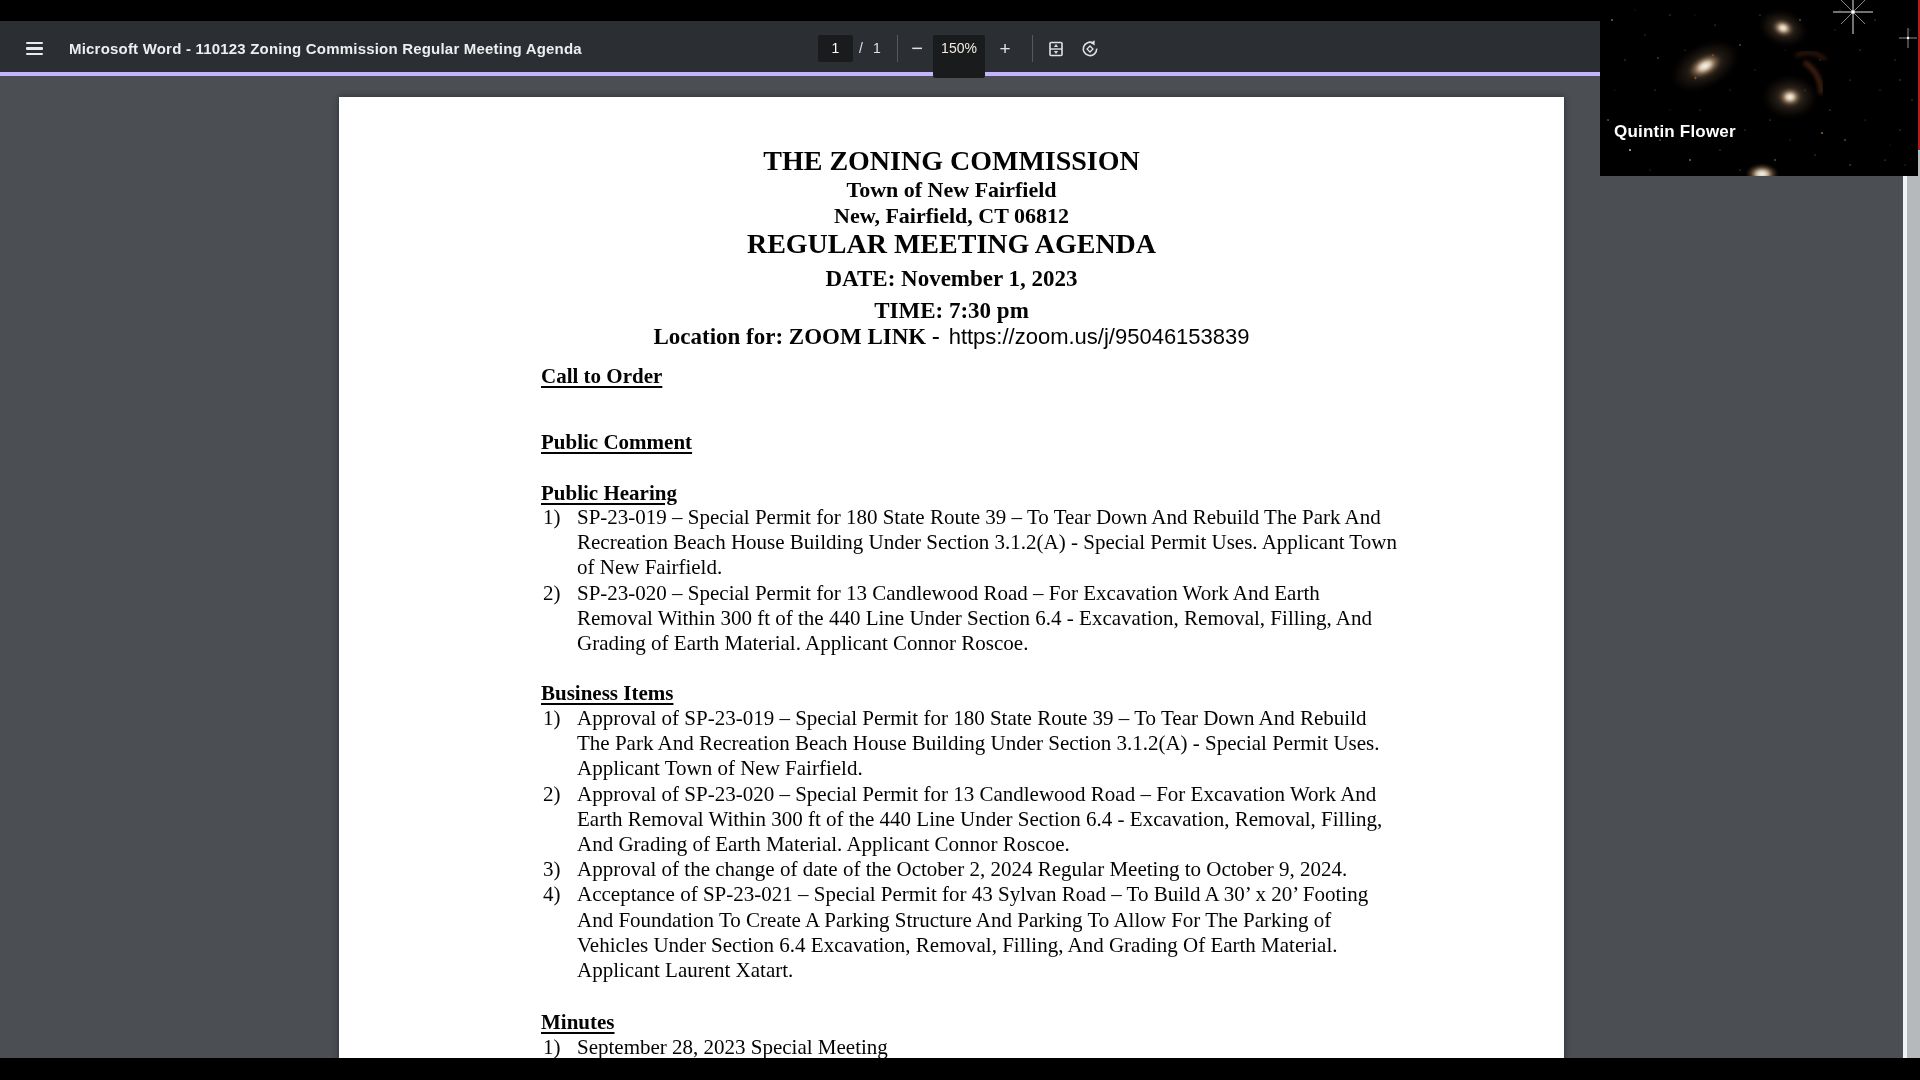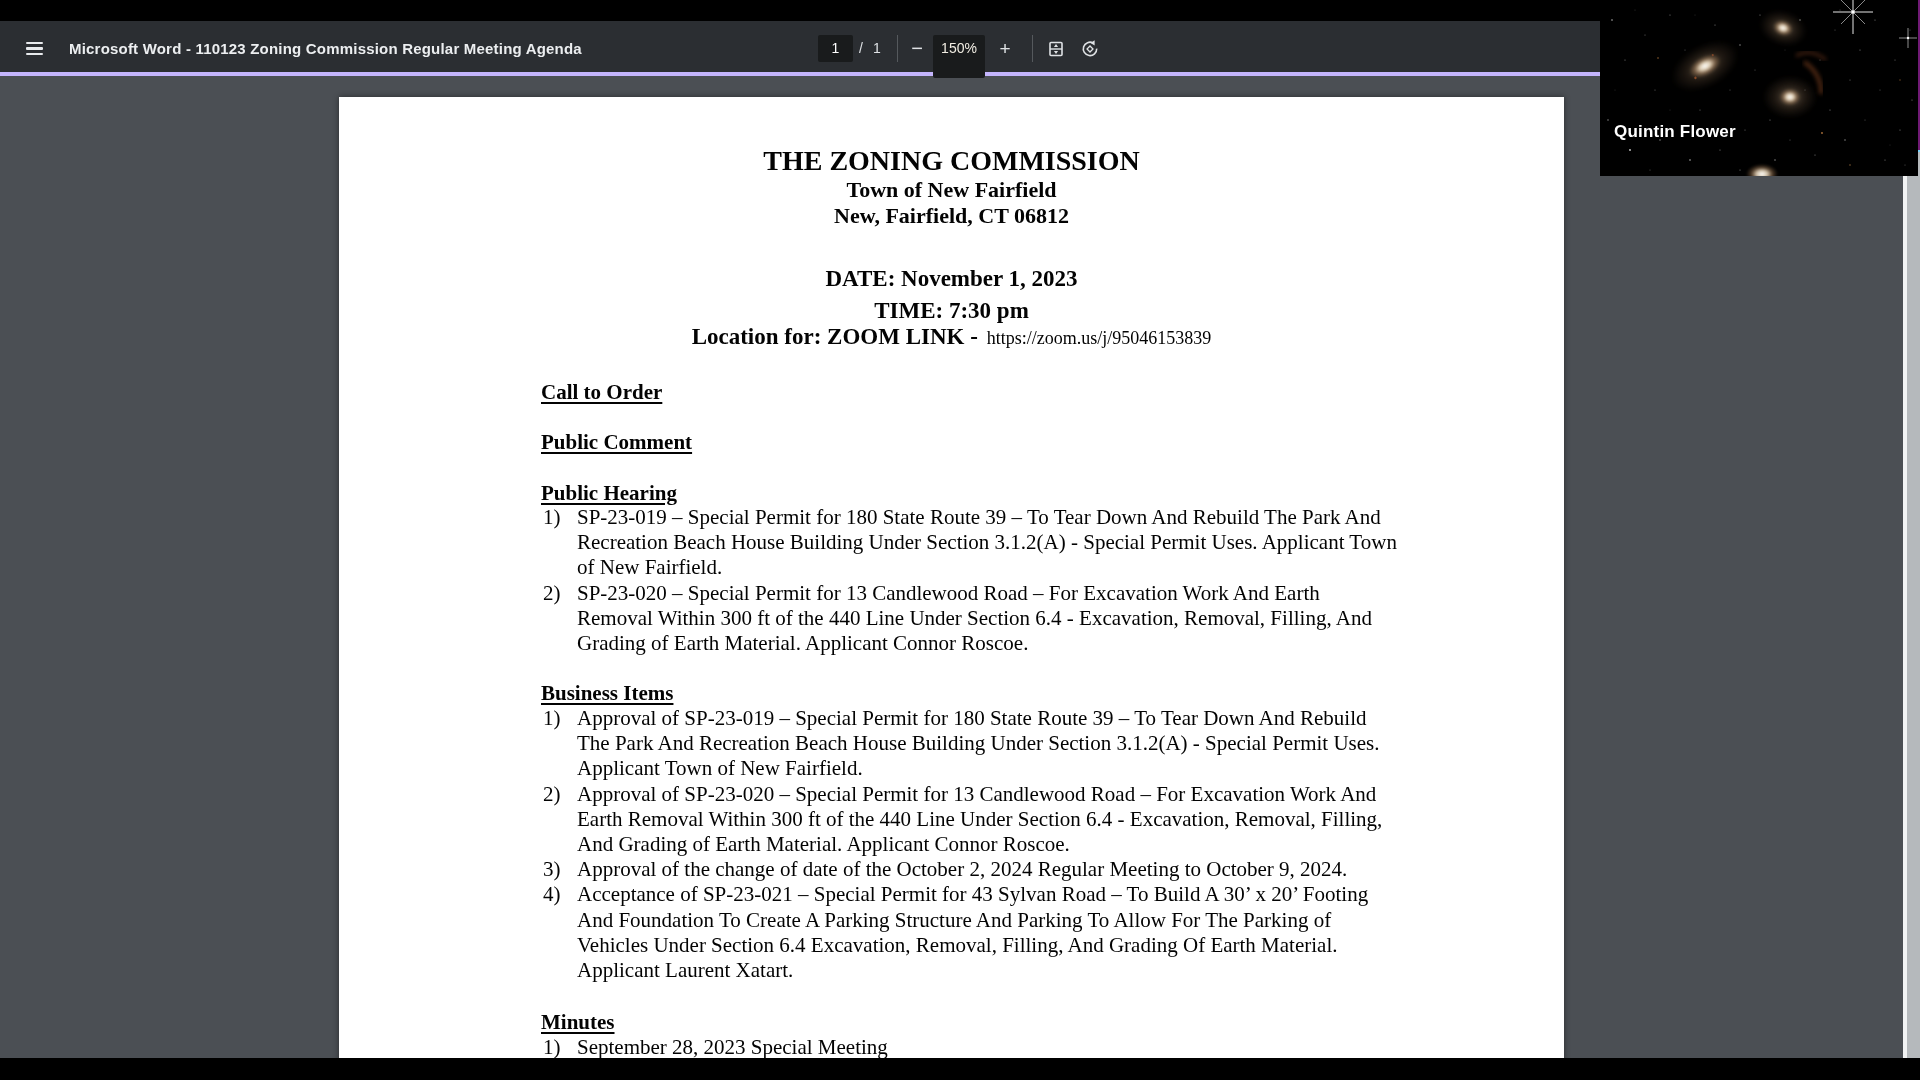--- a/index.html
+++ b/index.html
@@ -34,42 +34,42 @@
           box-shadow:0 0 6px rgba(0,0,0,.45); z-index:2;
           font-family:"Liberation Serif","DejaVu Serif",serif; color:#030303;margin-top:19px; }
   .hline { position:absolute; left:0; width:1225px; text-align:center; font-weight:700; }
   .h-title   { top:49px;  font-size:28px; line-height:30px; }
   .h-org1    { top:80px;  font-size:22px; line-height:26px; }
   .h-org2    { top:106px; font-size:22px; line-height:26px; }
   .h-meeting { top:132px; font-size:28px; line-height:30px; }
   .h-date    { top:167px; font-size:23px; line-height:30px; }
   .h-time    { top:199px; font-size:23px; line-height:30px; }
   .h-loc     { top:226px; font-size:23px; line-height:28px; }
-  .h-loc .url { font-family:Liberation Serif, serif; font-weight:400; font-size:18px; margin-left:9px; }
+  .h-loc .url { font-family:Liberation Sans, sans-serif; font-weight:400; font-size:22px; margin-left:9px; }
 
   .docbody { position:absolute; left:202px; top:0; width:858px; }
   .sec-heading { position:absolute; font-size:21px; font-weight:700; text-decoration:underline;
                  text-decoration-thickness:2px; text-underline-offset:3px; line-height:26px; }
-  .sh-call    { top:282px;text-align:right; } .sh-pc { top:332px; } .sh-ph { top:383px;font-family:Liberation Serif, serif; }
+  .sh-call    { top:266px;text-align:right; } .sh-pc { top:332px; } .sh-ph { top:383px;font-family:Liberation Serif, serif; }
   .sh-bi      { top:583px; } .sh-min { top:912px; }
   .numlist { position:absolute; width:858px; font-size:21px; line-height:25.2px; }
   .nl-ph  { top:408px; } .nl-bi { top:609px; } .nl-min { top:938px; }
   .li { position:relative; padding-left:36px; }
   .li .num { position:absolute; left:2px; top:0; }
 
   
   .scrollbar { position:absolute; right:0; top:76px; bottom:22px; width:17px; display:flex; z-index:3; }
   .scroll-track-line { width:4px; height:100%; background:#f2f3f4; }
   .scroll-thumb { flex:1; background:#b5b9bc; cursor:pointer; }
 
   
   .bottom-bar { position:absolute; left:0; bottom:0; width:1920px; height:22px; background:#000; z-index:8; }
 
   
-  .video-tile { position:absolute; left:1600px; top:0; width:320px; height:152px; background:#701a75;
+  .video-tile { position:absolute; left:1600px; top:0; width:320px; height:152px; background:#b91c1c;
                 border-bottom:2px solid #7dd3fc; z-index:10; cursor:pointer; }
   .video-tile svg { display:block; }
   .participant-name { position:absolute; left:14px; bottom:8px; color:#fff; font-size:17px; font-weight:700;
                       letter-spacing:.2px; text-shadow:0 1px 3px rgba(0,0,0,.9); }
 </style>
 </head>
 <body>
 
 <div id="stage">
 
@@ -109,20 +109,21 @@
         <polygon points="14.6,1.2 14.6,6.6 10.6,3.9" fill="#dfe2e5"></polygon>
         <rect x="7.9" y="7.9" width="4.2" height="4.2" stroke="#dfe2e5" stroke-width="1.3" fill="none" transform="rotate(45 10 10)"></rect>
       </svg>
     </div>
   </div>
 
   <div class="page">
     <div class="hline h-title">THE ZONING COMMISSION</div>
     <div class="hline h-org1">Town of New Fairfield</div>
     <div class="hline h-org2">New, Fairfield, CT 06812</div>
+    <div class="hline h-meeting">REGULAR MEETING AGENDA</div>
     <div class="hline h-date">DATE: November 1, 2023</div>
     <div class="hline h-time">TIME: 7:30 pm</div>
     <div class="hline h-loc">
       <span>Location for: ZOOM LINK -</span><span class="url">https://zoom.us/j/95046153839</span>
     </div>
 
     <div class="docbody">
       <div class="sec-heading sh-call">Call to Order</div>
       <div class="sec-heading sh-pc">Public Comment</div>
       <div class="sec-heading sh-ph">Public Hearing</div>

